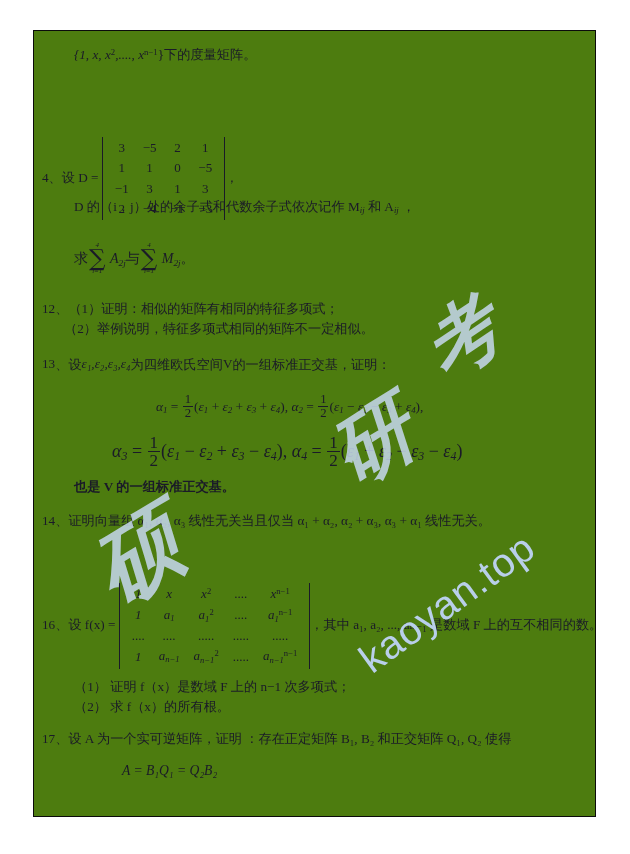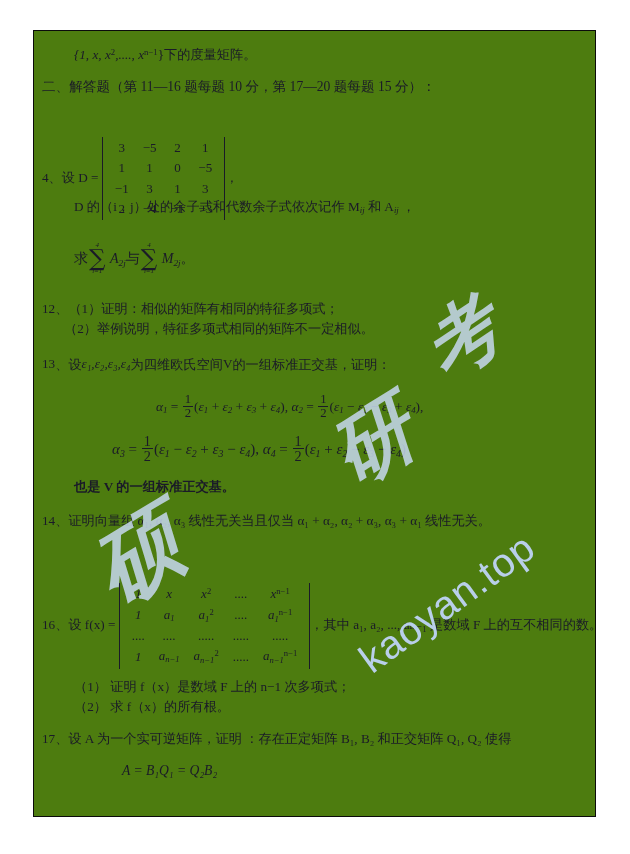--- a/index.html
+++ b/index.html
@@ -175,23 +175,20 @@
 <body>
 
 <div id="page-frame">
 
   <div id="content">
 
     <div class="line cn" style="left:40px; top:16px;">
       <span class="mi">{1,&nbsp;x,&nbsp;x<sup class="up">2</sup>,....,&nbsp;x<sup class="up">n−1</sup></span><span class="up">}</span><span>下的度量矩阵。</span>
     </div>
 
-    <div class="line cn" style="left:8px; top:48px; font-size:13.6px;">
-      <span>二、</span><span>解答题</span><span>（第 11—16 题每题 10 分，第 17—20 题每题 15 分）：</span>
-    </div>
 
     <div class="line cn" style="left:8px; top:106px;">
       <span>4、</span><span>设 D =</span>
       <span class="det">
         <table>
           <tbody>
               <tr>
             <td>3</td>
             <td>−5</td>
             <td>2</td>
@@ -259,21 +256,21 @@
       <span>，</span>
       <span>证</span>
       <span>明</span>
       <span>：</span>
     </div>
 
     <div class="line cn" style="left:78px; top:363px; font-size:13.4px;margin-left:44px;">
       <span class="mi">α<sub>1</sub></span> <span class="up">=</span> <span class="frac"><span class="num">1</span><span class="den">2</span></span><span class="up">(</span><span class="mi">ε<sub>1</sub></span> <span class="up">+</span> <span class="mi">ε<sub>2</sub></span> <span class="up">+</span> <span class="mi">ε<sub>3</sub></span> <span class="up">+</span> <span class="mi">ε<sub>4</sub></span><span class="up">),</span> <span class="mi">α<sub>2</sub></span> <span class="up">=</span> <span class="frac"><span class="num">1</span><span class="den">2</span></span><span class="up">(</span><span class="mi">ε<sub>1</sub></span> <span class="up">−</span> <span class="mi">ε<sub>2</sub></span> <span class="up">−</span> <span class="mi">ε<sub>3</sub></span> <span class="up">+</span> <span class="mi">ε<sub>4</sub></span><span class="up">),</span>
     </div>
 
-    <div class="line cn" style="left:78px; top:404px; font-size:15px;">
+    <div class="line cn" style="left:78px; top:404px; font-size:18px;">
       <span class="mi">α<sub>3</sub></span> <span class="up">=</span> <span class="frac"><span class="num">1</span><span class="den">2</span></span><span class="up">(</span><span class="mi">ε<sub>1</sub></span> <span class="up">−</span> <span class="mi">ε<sub>2</sub></span> <span class="up">+</span> <span class="mi">ε<sub>3</sub></span> <span class="up">−</span> <span class="mi">ε<sub>4</sub></span><span class="up">),</span> <span class="mi">α<sub>4</sub></span> <span class="up">=</span> <span class="frac"><span class="num">1</span><span class="den">2</span></span><span class="up">(</span><span class="mi">ε<sub>1</sub></span> <span class="up">+</span> <span class="mi">ε<sub>2</sub></span> <span class="up">−</span> <span class="mi">ε<sub>3</sub></span> <span class="up">−</span> <span class="mi">ε<sub>4</sub></span><span class="up">)</span>
     </div>
 
     <div class="line cn" style="left:40px; top:448px;font-weight:bold;">
       <span>也是 V 的一组标准正交基。</span>
     </div>
 
     <div class="line cn" style="left:8px; top:482px;">
       <span>14、</span><span>证明向量组 α₁, α₂, α₃ 线性无关当且仅当 α₁ + α₂, α₂ + α₃, α₃ + α₁ 线性无关。</span>
     </div>

